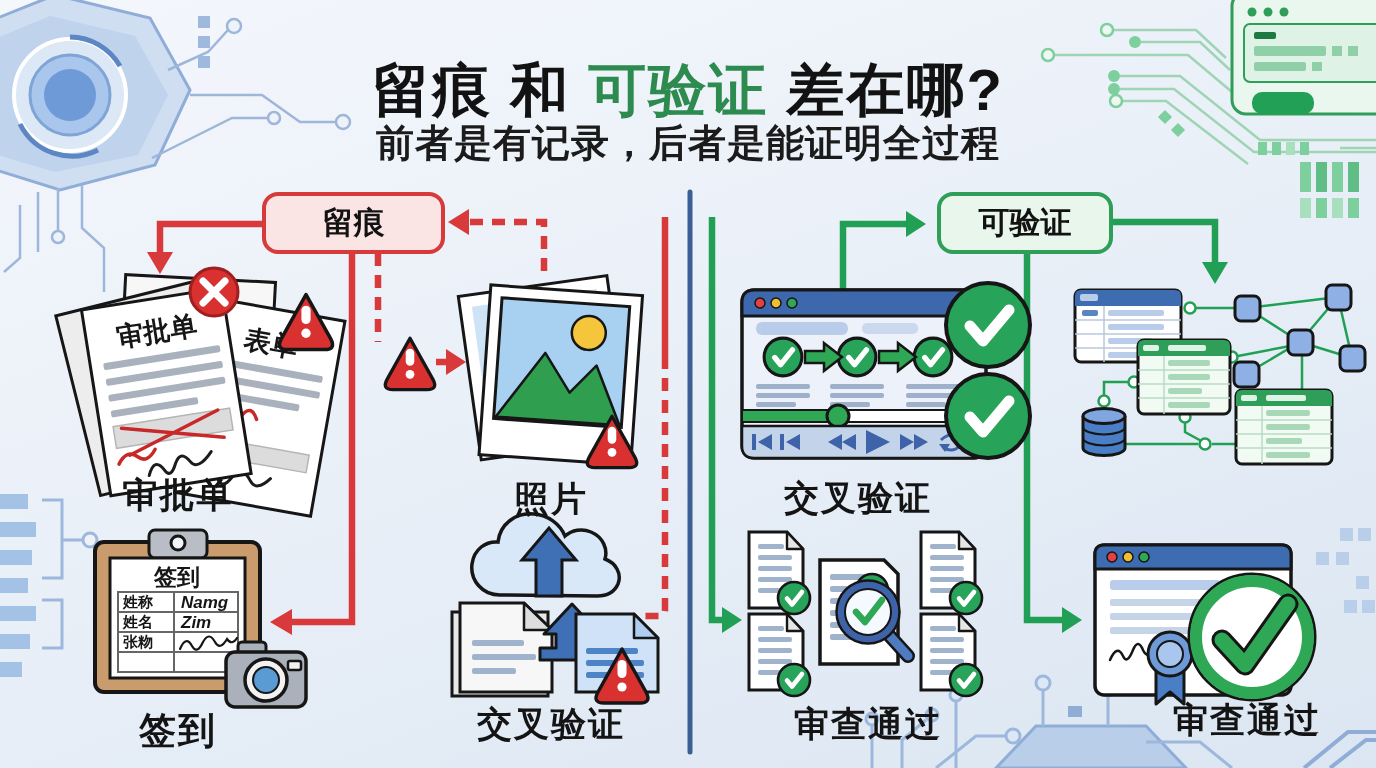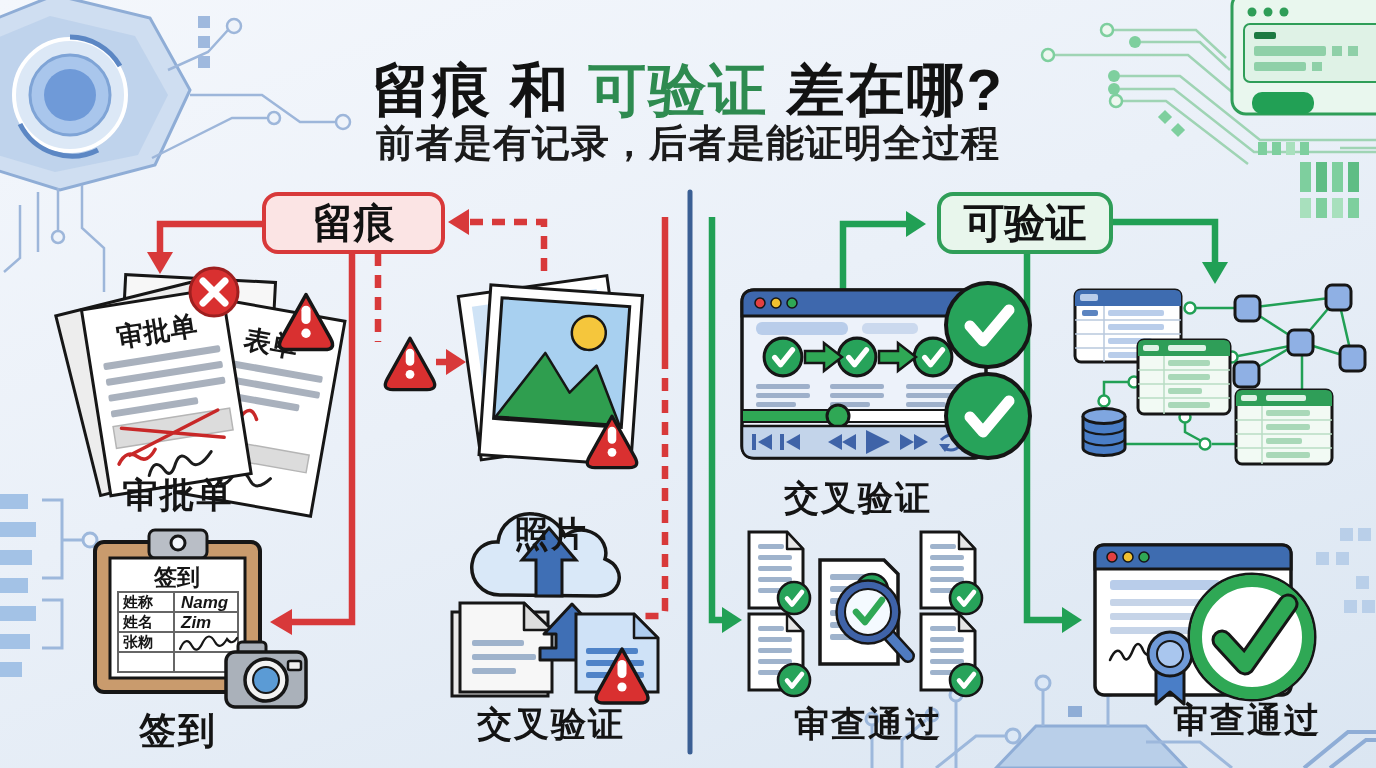--- a/index.html
+++ b/index.html
@@ -8,21 +8,21 @@
     font-family:"Liberation Sans","DejaVu Sans",sans-serif;}
   .layer{position:absolute;left:0;top:0;width:1376px;height:768px;}
   svg text{font-family:"Liberation Sans","DejaVu Sans",sans-serif;fill:#161616;}
   .title-row{position:absolute;left:0;top:52px;width:100%;text-align:center;
     font-size:58px;font-weight:900;color:#121212;letter-spacing:2px;}
   .title-row span{white-space:pre;}
   .t-green{color:#2e8b50;}
   .subtitle{position:absolute;left:0;top:118px;width:100%;text-align:center;
     font-size:38px;font-weight:700;color:#1b1b1b;letter-spacing:1px;}
   .badge{position:absolute;display:flex;align-items:center;justify-content:center;
-    font-size:41px;font-weight:900;border-radius:16px;box-sizing:border-box;color:#121212;}
+    font-size:31px;font-weight:900;border-radius:16px;box-sizing:border-box;color:#121212;}
   .badge-left{left:262px;top:192px;width:183px;height:62px;background:#fbe4e4;border:4px solid #d8393a;}
   .badge-right{left:937px;top:192px;width:176px;height:62px;background:#e8f6ec;border:4px solid #2f9e58;}
   .cap{position:absolute;transform:translateX(-50%);font-size:35px;font-weight:800;
     color:#141414;white-space:nowrap;letter-spacing:2px;}
 </style>
 </head>
 <body>
 
 <div class="stage">
 
@@ -522,20 +522,20 @@
 
 <div class="title-row">
   <span>留痕 和 </span><span class="t-green">可验证</span><span> 差在哪?</span>
 </div>
 <div class="subtitle">前者是有记录，后者是能证明全过程</div>
 
 <div class="badge badge-left">留痕</div>
 <div class="badge badge-right">可验证</div>
 
 <div class="cap" style="left:178px;top:472px;">审批单</div>
-<div class="cap" style="left:551px;top:476px;margin-top:35px;">照片</div>
+<div class="cap" style="left:551px;top:476px;">照片</div>
 <div class="cap" style="left:178px;top:706px;font-size:37px;">签到</div>
 <div class="cap" style="left:551px;top:701px;">交叉验证</div>
 <div class="cap" style="left:858px;top:475px;">交叉验证</div>
 <div class="cap" style="left:868px;top:701px;">审查通过</div>
 <div class="cap" style="left:1247px;top:697px;">审查通过</div>
 
 </div>
 
 </body></html>

